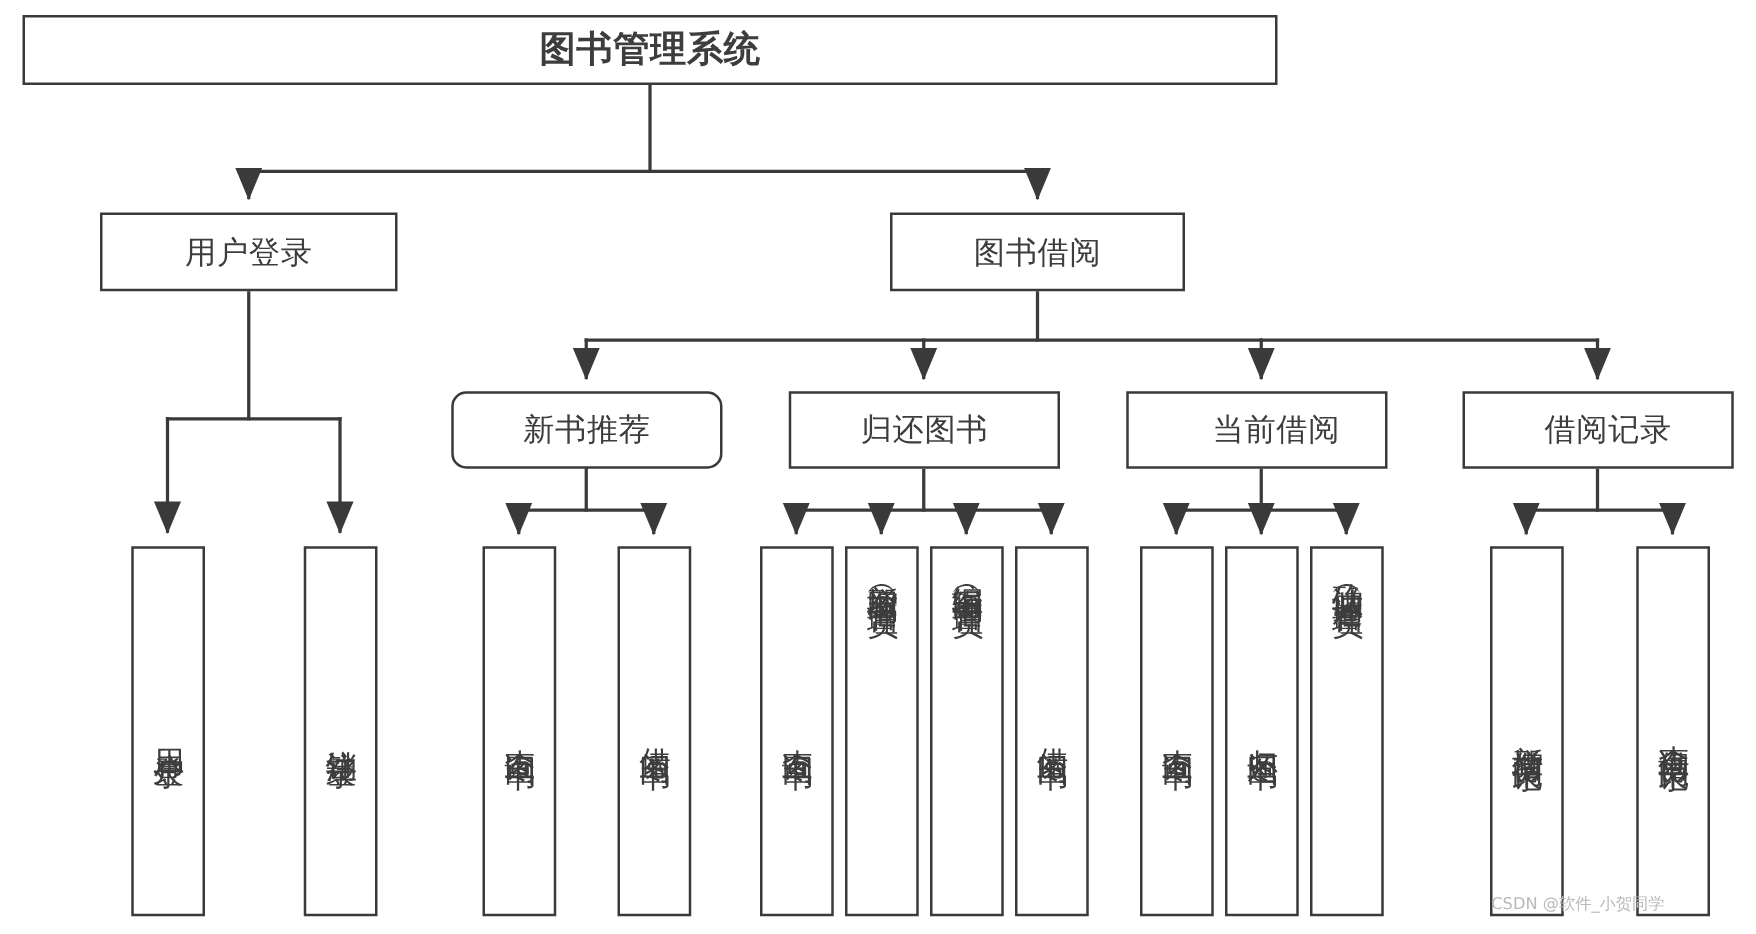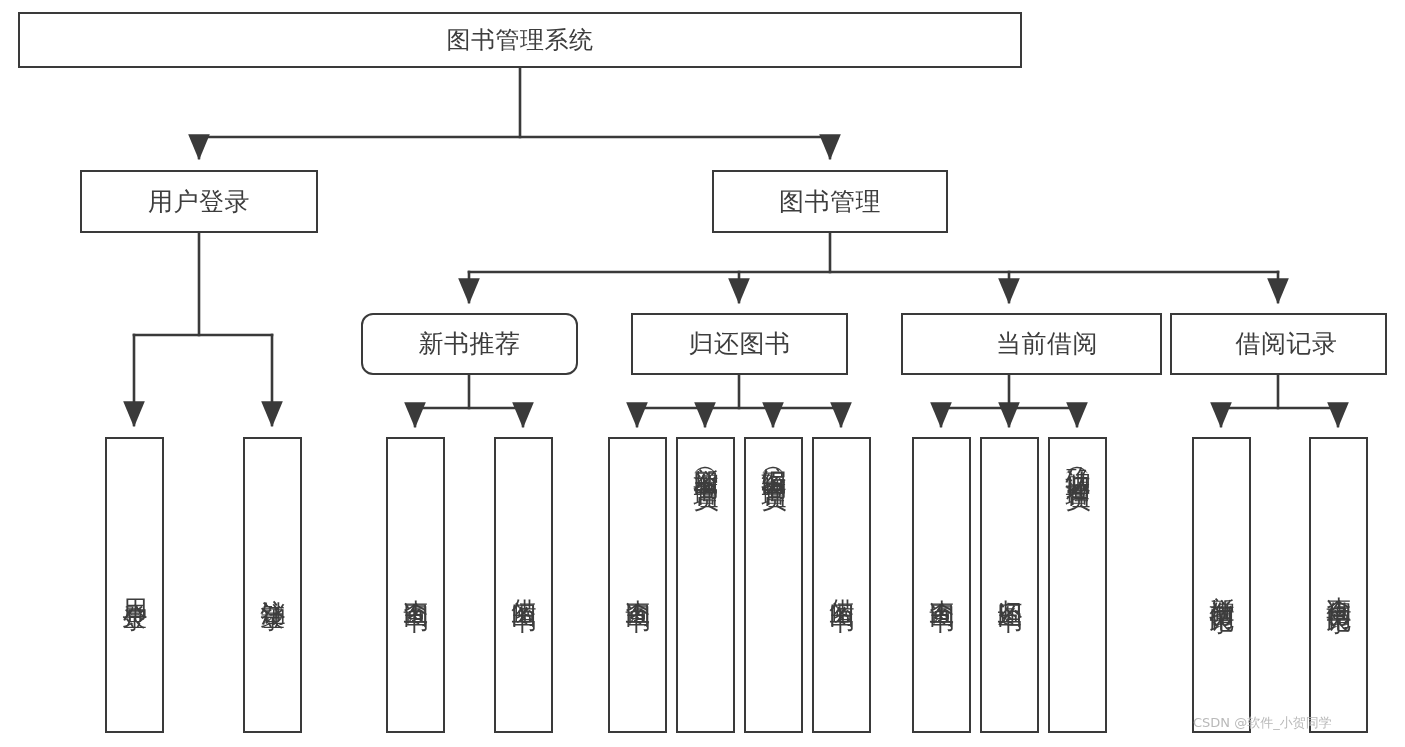--- a/index.html
+++ b/index.html
@@ -44,21 +44,22 @@
     color: #3d3d3d;
     letter-spacing: 0.5px;
   }
   
   .node.horiz .node-label {
     font-size: 25px;
     line-height: 1.1;
     white-space: nowrap;
   }
   .node.root .node-label {
-    font-size: 24px;
+    font-size: 29px;
+    font-weight: bold;
   }
   
   .node.vert {
     align-items: flex-start;
     justify-content: center;
     padding-top: 8px;
   }
   .node.vert .node-label {
     writing-mode: vertical-rl;
     text-orientation: upright;
@@ -145,32 +146,32 @@
 
   <div class="node horiz root" style="left:18px; top:12px; width:1004px; height:56px;">
     <span class="node-label">图书管理系统</span>
   </div>
 
   <div class="node horiz" style="left:80px; top:170px; width:238px; height:63px;">
     <span class="node-label">用户登录</span>
   </div>
 
   <div class="node horiz" style="left:712px; top:170px; width:236px; height:63px;">
-    <span class="node-label">图书管理</span>
+    <span class="node-label">图书借阅</span>
   </div>
 
   <div class="node horiz" style="left:361px; top:313px; width:217px; height:62px;border-radius:12px;">
     <span class="node-label">新书推荐</span>
   </div>
 
   <div class="node horiz" style="left:631px; top:313px; width:217px; height:62px;">
     <span class="node-label">归还图书</span>
   </div>
 
-  <div class="node horiz" style="left:901px; top:313px; width:261px; height:62px;padding-left:31px;">
+  <div class="node horiz" style="left:901px; top:313px; width:209px; height:62px;padding-left:31px;">
     <span class="node-label">当前借阅</span>
   </div>
 
   <div class="node horiz" style="left:1170px; top:313px; width:217px; height:62px;padding-left:16px;">
     <span class="node-label">借阅记录</span>
   </div>
 
   <div class="node vert centered" style="left:105px; top:437px; width:59px; height:296px;">
     <span class="node-label">用户登录</span>
   </div>

